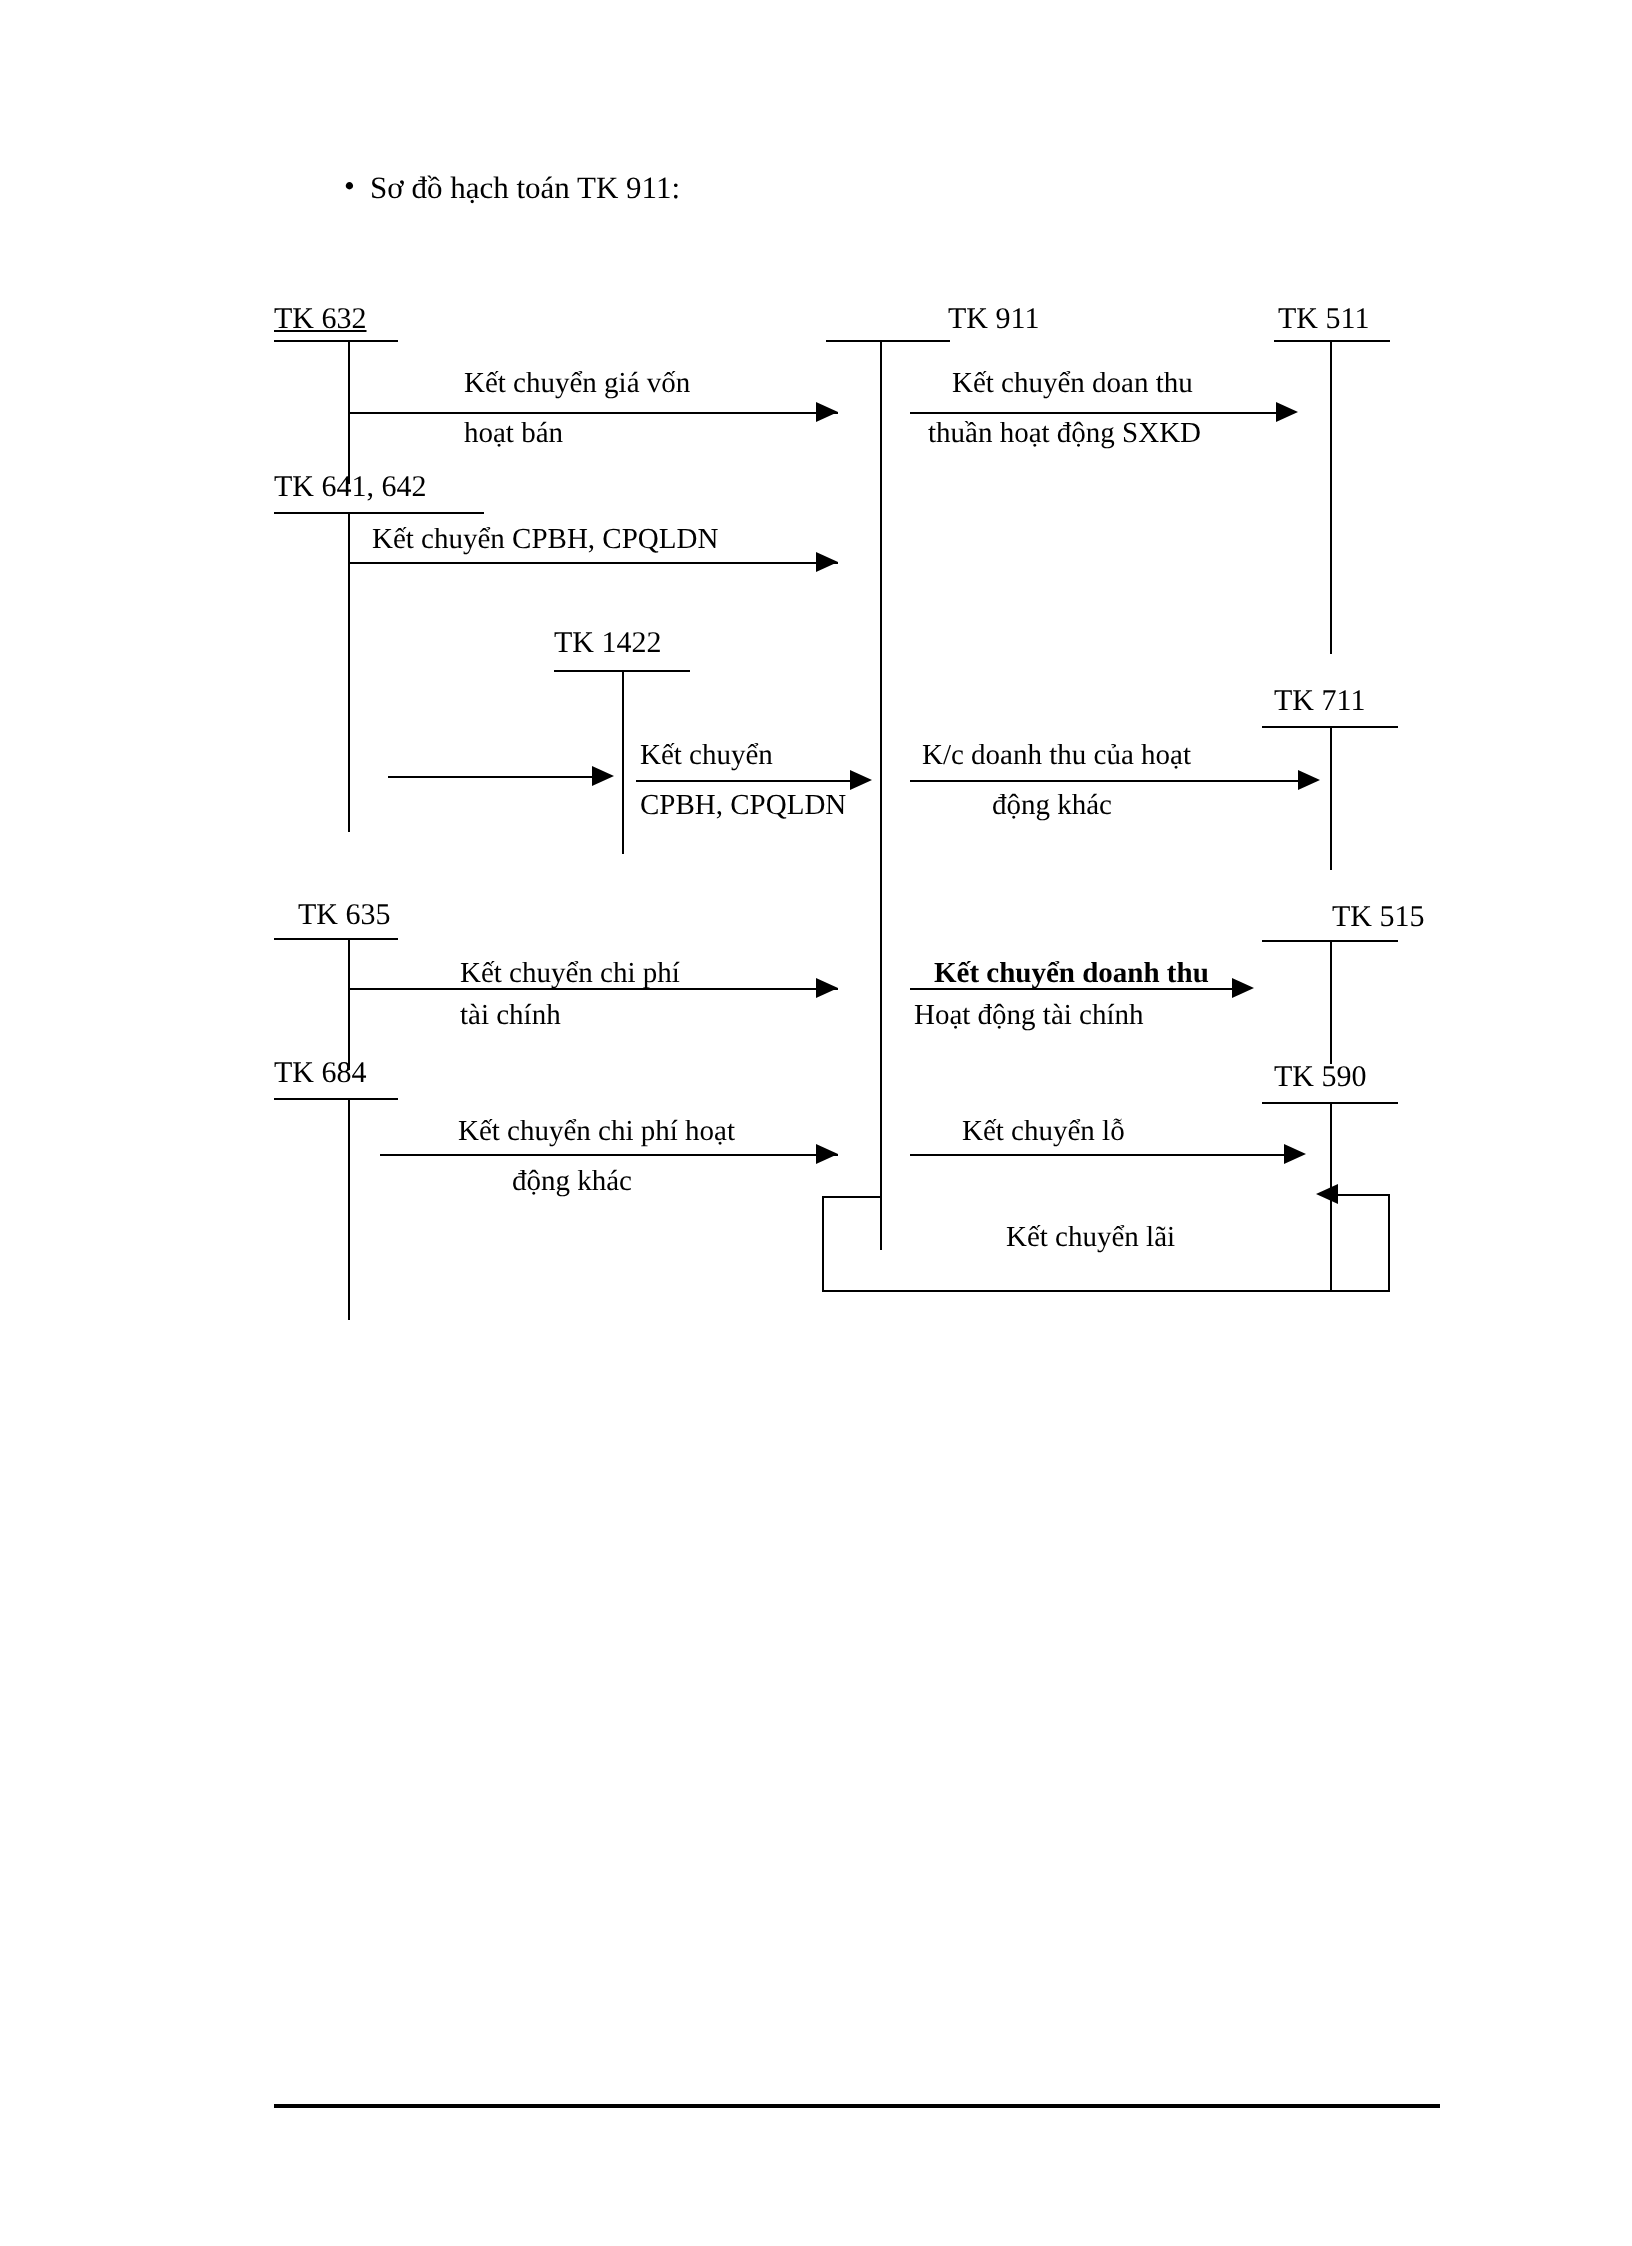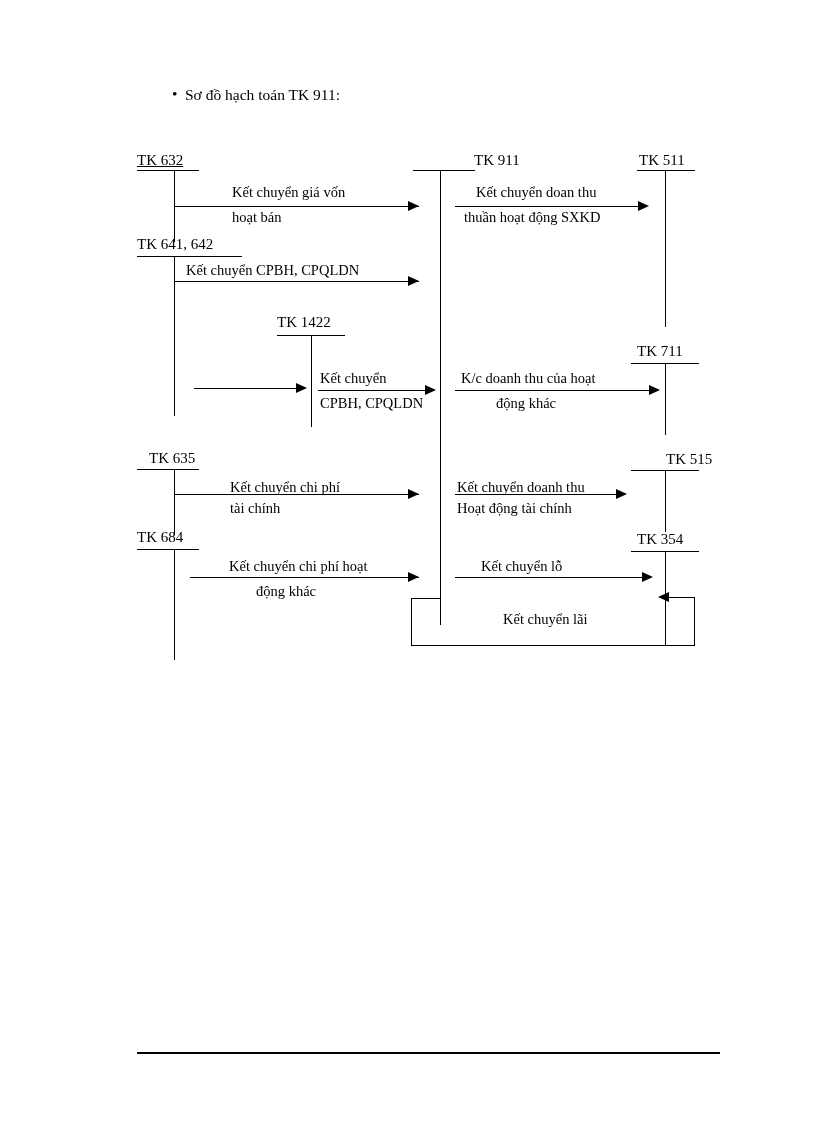--- a/index.html
+++ b/index.html
@@ -125,21 +125,21 @@
   <div class="vline" style="left:665px; top:170px; height:157px;"></div>
 
   <div class="acct" style="left:637px; top:344px;">TK 711</div>
   <div class="acct-rule" style="left:631px; top:363px; width:68px;"></div>
   <div class="vline" style="left:665px; top:363px; height:72px;"></div>
 
   <div class="acct" style="left:637px; top:452px;margin-left:29px;">TK 515</div>
   <div class="acct-rule" style="left:631px; top:470px; width:68px;"></div>
   <div class="vline" style="left:665px; top:470px; height:62px;"></div>
 
-  <div class="acct" style="left:637px; top:532px;">TK 354</div>
+  <div class="acct" style="left:637px; top:532px;">TK 590</div>
   <div class="acct-rule" style="left:631px; top:551px; width:68px;"></div>
   <div class="vline" style="left:665px; top:551px; height:95px;"></div>
 
   <div class="lbl" style="left:232px; top:184px;">Kết chuyển giá vốn</div>
   <div class="hline" style="left:174px; top:206px; width:245px;"></div>
   <div class="arrow-r" style="left:408px; top:201px;"></div>
   <div class="lbl" style="left:232px; top:209px;">hoạt bán</div>
 
   <div class="lbl" style="left:476px; top:184px;text-align:center;">Kết chuyển doan thu</div>
   <div class="hline" style="left:455px; top:206px; width:189px;"></div>
@@ -161,21 +161,21 @@
   <div class="lbl" style="left:461px; top:370px;">K/c doanh thu của hoạt</div>
   <div class="hline" style="left:455px; top:390px; width:200px;"></div>
   <div class="arrow-r" style="left:649px; top:385px;"></div>
   <div class="lbl" style="left:496px; top:395px;">động khác</div>
 
   <div class="lbl" style="left:230px; top:479px;">Kết chuyển chi phí</div>
   <div class="hline" style="left:174px; top:494px; width:245px;"></div>
   <div class="arrow-r" style="left:408px; top:489px;"></div>
   <div class="lbl" style="left:230px; top:500px;">tài chính</div>
 
-  <div class="lbl" style="left:457px; top:479px;">Kết chuyển doanh thu</div>
+  <div class="lbl" style="left:467px; top:479px;font-weight:bold;">Kết chuyển doanh thu</div>
   <div class="hline" style="left:455px; top:494px; width:167px;"></div>
   <div class="arrow-r" style="left:616px; top:489px;"></div>
   <div class="lbl" style="left:457px; top:500px;">Hoạt động tài chính</div>
 
   <div class="lbl" style="left:229px; top:558px;">Kết chuyển chi phí hoạt</div>
   <div class="hline" style="left:190px; top:577px; width:229px;"></div>
   <div class="arrow-r" style="left:408px; top:572px;"></div>
   <div class="lbl" style="left:256px; top:583px;">động khác</div>
 
   <div class="lbl" style="left:481px; top:558px;">Kết chuyển lỗ</div>

